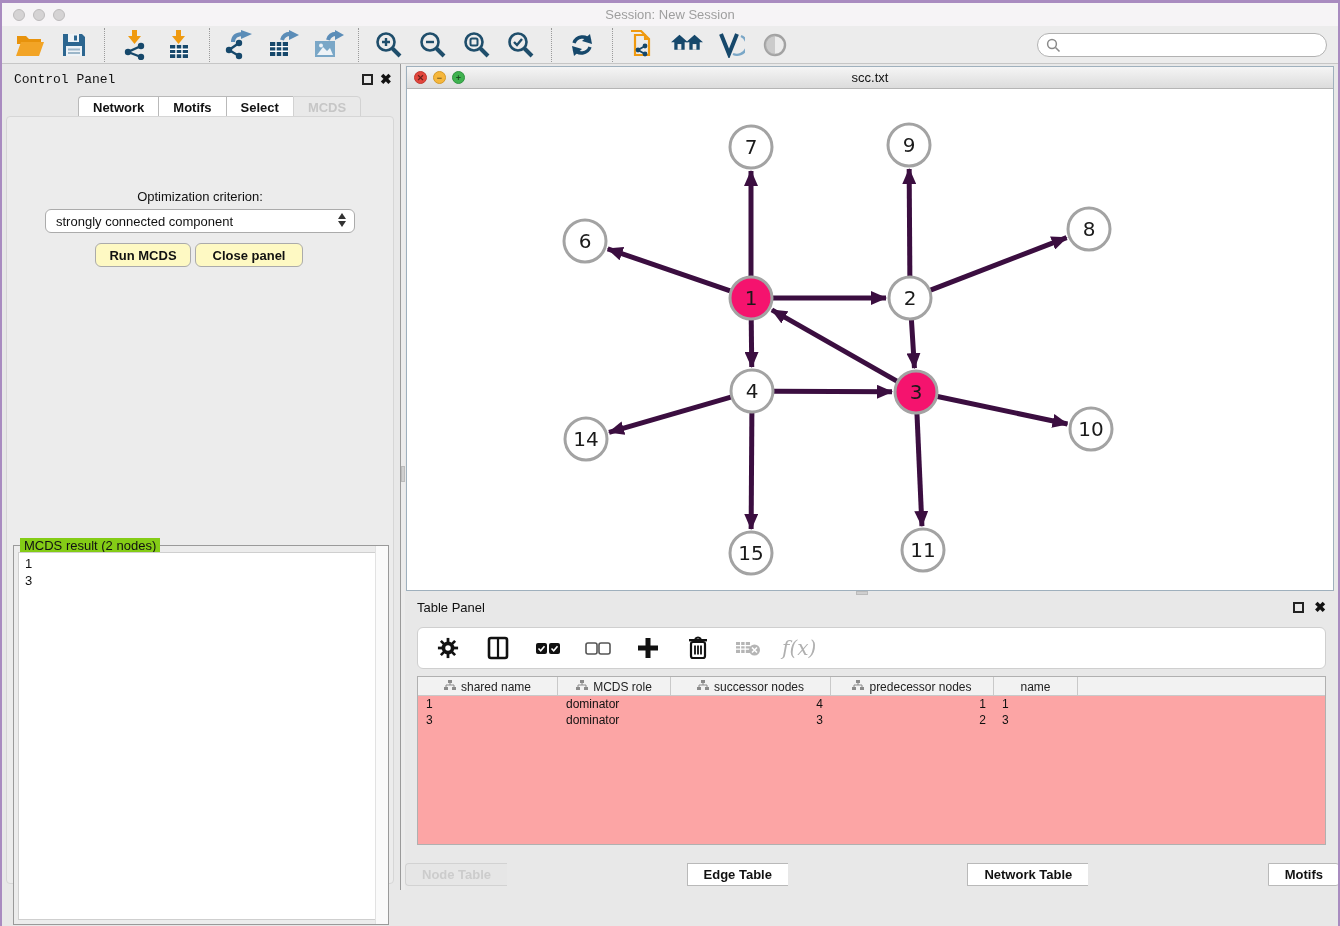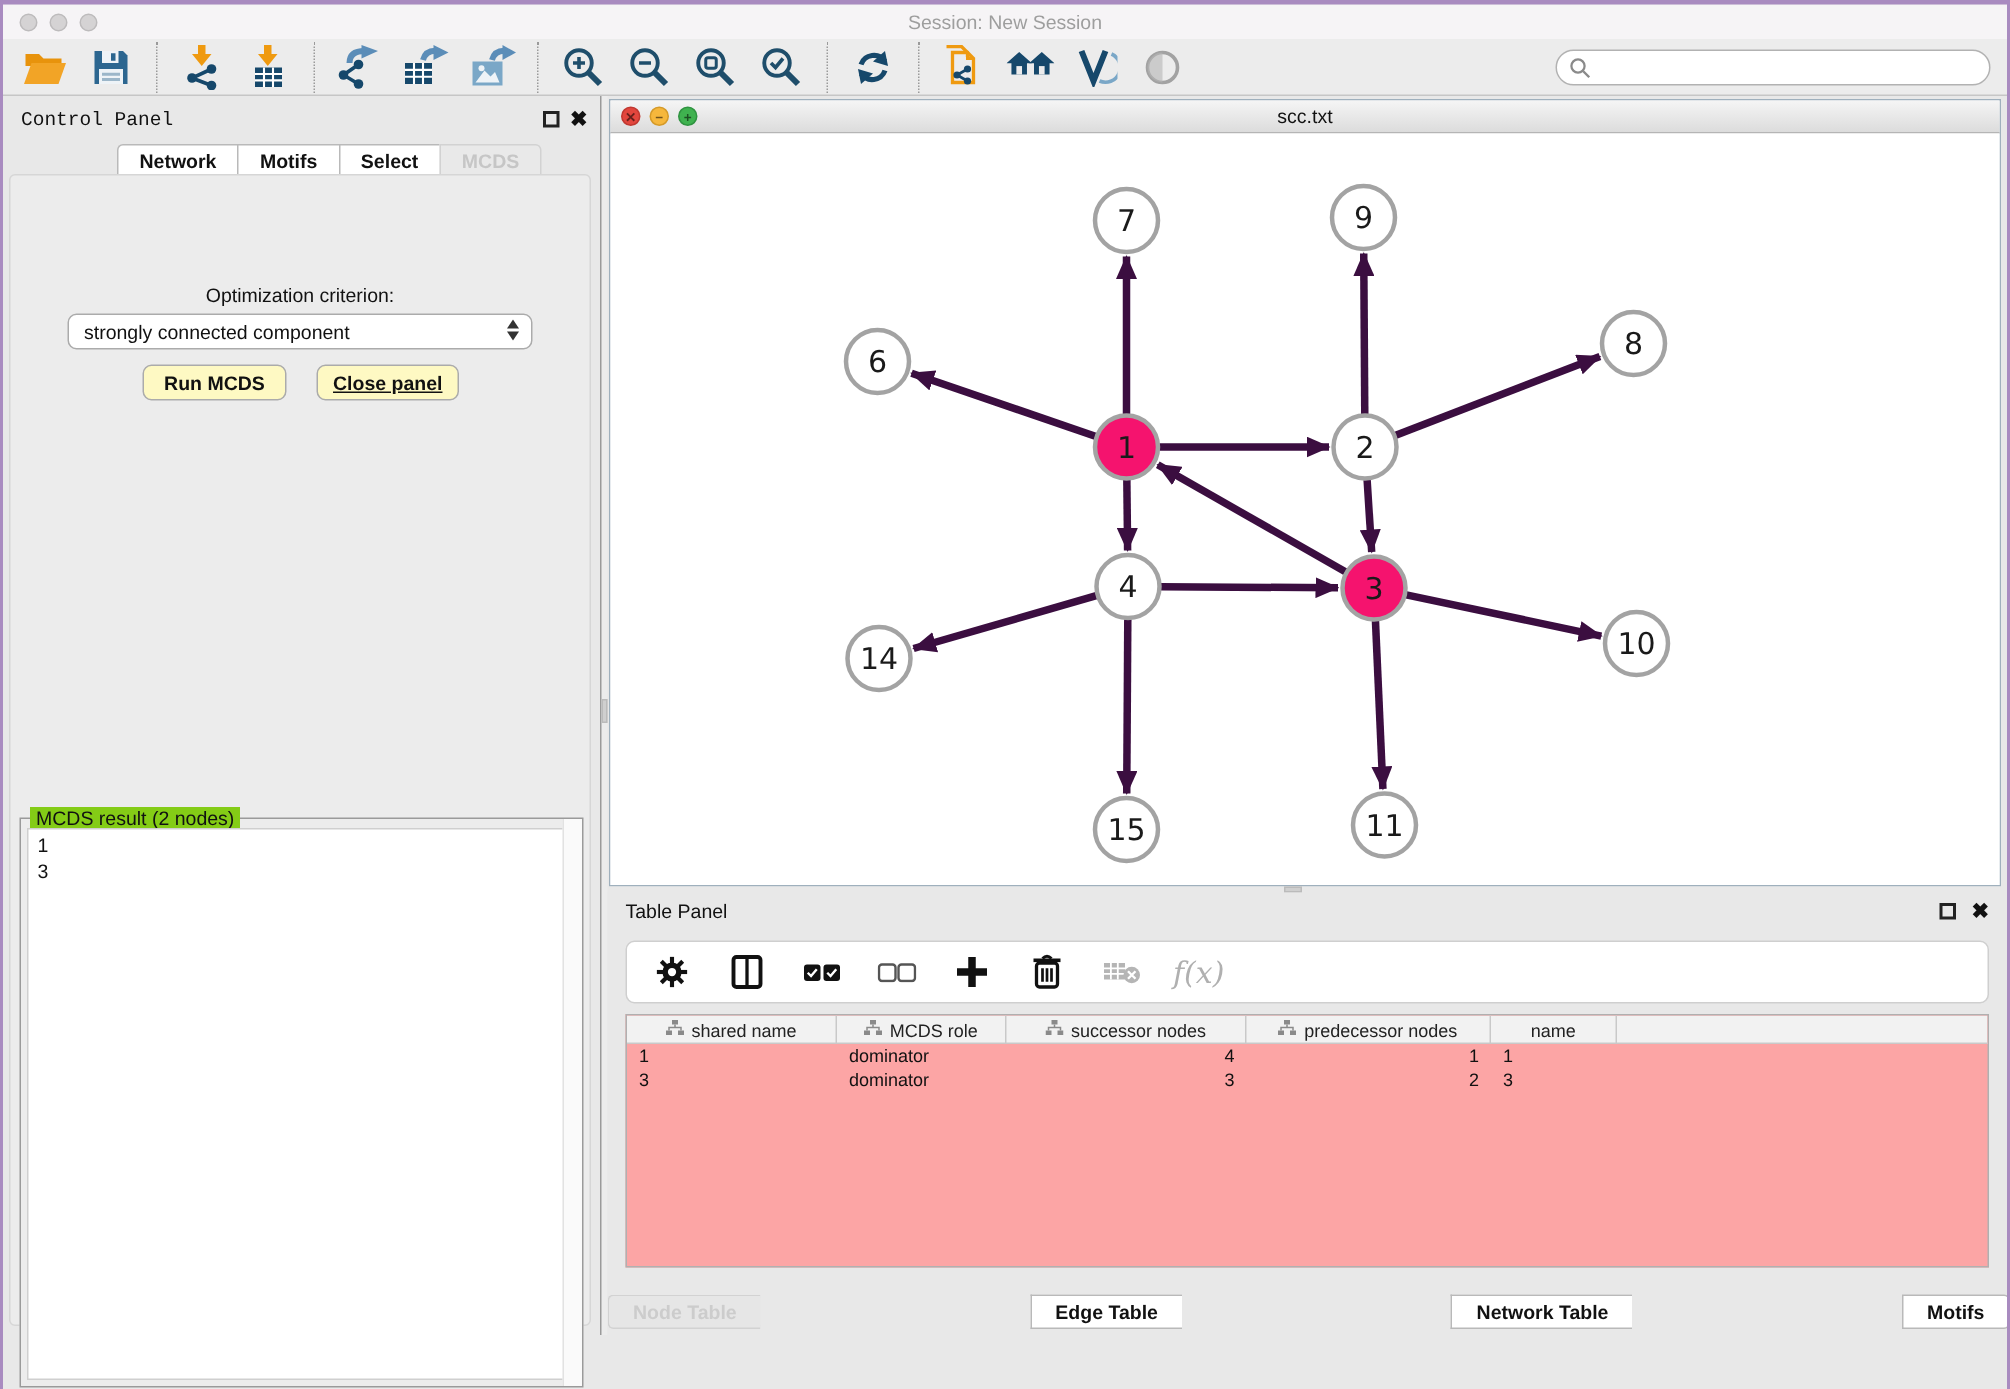--- a/index.html
+++ b/index.html
@@ -291,21 +291,21 @@
     <div class="cp-content">
       <div class="opt-label">Optimization criterion:</div>
       <div class="criterion">
         <span>strongly connected component</span>
         <span class="stepper">
             <span class="tri-up"></span>
             <span class="tri-dn"></span>
           </span>
       </div>
       <div class="cp-btn" style="left:88px; width:96px;">Run MCDS</div>
-      <div class="cp-btn" style="left:204px; width:95px;text-decoration:underline;">Close panel</div>
+      <div class="cp-btn" style="left:188px; width:108px;">Close panel</div>
       <div class="mcds-fieldset">
         <span class="mcds-legend">MCDS result (2 nodes)</span>
         <div class="mcds-text">1
 3</div>
         <div class="mcds-scroll"></div>
       </div>
     </div>
   </div>
 
   <div class="v-splitter">

